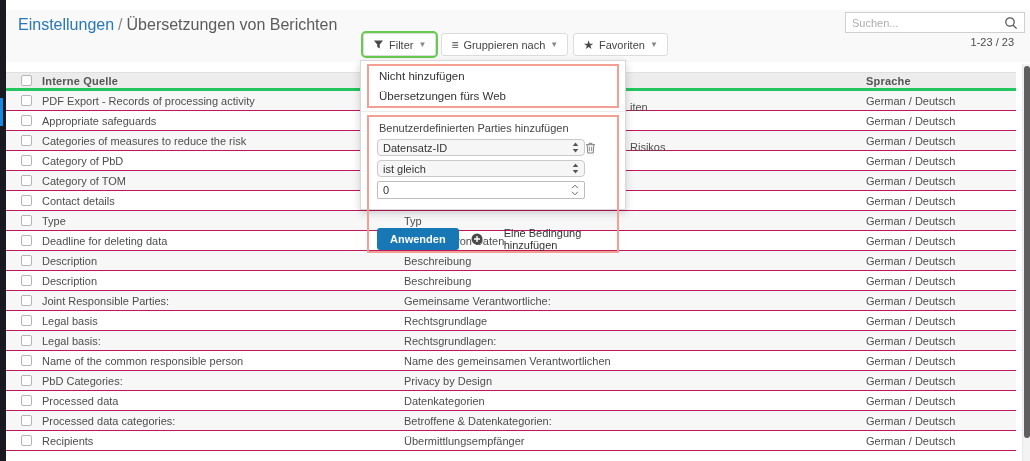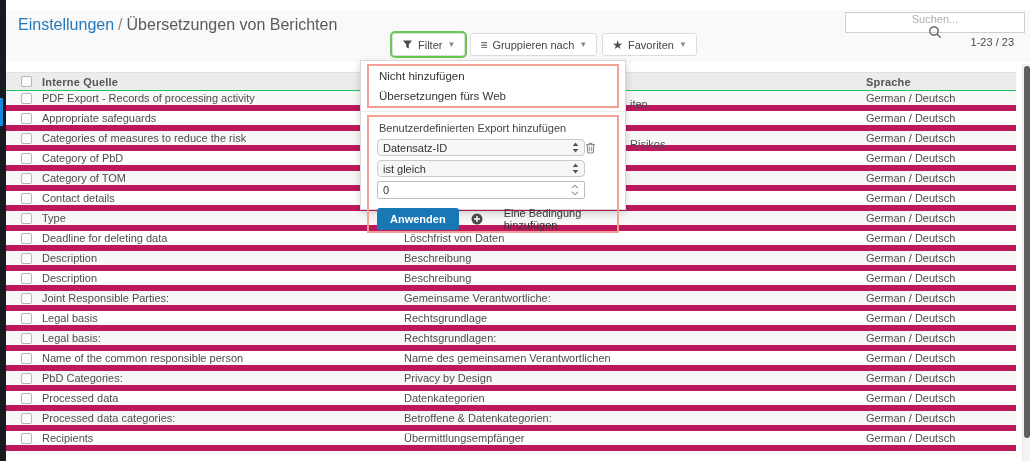--- a/index.html
+++ b/index.html
@@ -15,40 +15,40 @@
 
   .content { position:absolute; left:6px; top:10px; width:1024px; height:451px; background:#ffffff; }
 
   
   .controlpanel { position:absolute; left:0; top:0; width:1024px; height:52px; background:#f9f9f9; }
   .breadcrumb { position:absolute; left:12px; top:6px; font-size:16px; color:#5b5b5b; }
   .breadcrumb .link { color:#2678b8; cursor:pointer; }
   .breadcrumb .sep { color:#8a8a8a; padding:0 4px; }
 
   .searchbox { position:absolute; left:839px; top:2px; width:180px; height:21px; background:#fff;
-               border:1px solid #cfcfcf; display:flex; align-items:center; padding:0 6px;flex-direction:column; }
+               border:1px solid #cfcfcf; display:flex; align-items:center; padding:0 6px; }
   .searchbox .ph { flex:1; color:#adadad; font-size:11px; }
 
   .toolbar { position:absolute; left:357px; top:23px; display:flex; gap:5px; align-items:center; }
   .btn { height:23px; display:inline-flex; align-items:center; gap:5px; padding:0 9px; background:#fff;
          border:1px solid #dcdcdc; border-radius:3px; color:#444; font-size:11px; cursor:pointer; white-space:nowrap; }
   .btn .caret { font-size:8px; color:#888; }
-  .btn.filter-highlight { outline:2px solid #66cb4e;margin-left:29px; }
+  .btn.filter-highlight { outline:2px solid #66cb4e; }
   .btn .glyph { font-size:12px; color:#4a4a4a; line-height:1; }
 
   .pager { position:absolute; right:16px; top:26px; display:flex; align-items:flex-end; gap:12px;flex-direction:column; }
   .pager .range { color:#4c4c4c; font-size:11px; }
   .pager .pg-btn { font-size:13px; font-weight:bold; color:#555; cursor:pointer; padding:0 4px; background:transparent; border:none; }
 
   
   .tablewrap { position:absolute; left:0; top:52px; width:1010px; height:399px; background:#fff; }
   .thead, .tr { display:grid; grid-template-columns:36px 362px 462px 1fr; align-items:center; }
-  .thead { margin-top:10px; height:19px; background:#ececec; border-top:1px solid #e0e0e0; border-bottom:1px solid #22c55e;
+  .thead { margin-top:10px; height:19px; background:#ececec; border-top:1px solid #e0e0e0; border-bottom:3px solid #22c55e;
            font-weight:bold; color:#555; letter-spacing:.2px; }
-  .tr { height:20px; border-bottom:6px solid #be185d; background:#fff; }
+  .tr { height:20px; border-bottom:1px solid #be185d; background:#fff; }
   .tr:nth-child(odd) { background:#f7f7f7; }
   .cb { width:11px; height:11px; border:1px solid #b5b5b5; border-radius:2px; background:#fdfdfd; margin-left:15px; display:inline-block; }
   .td, .th { overflow:hidden; white-space:nowrap; }
   .td.partial { padding-left:226px;margin-top:12px; }
 
   
   .scrollbar { position:absolute; left:1016px; top:54px; width:8px; height:397px; background:#f3f3f3; border-left:1px solid #e7e7e7; }
   .scroll-thumb { position:absolute; left:1px; top:2px; width:6px; height:372px; background:#5f5f5f; border-radius:3px; }
 
   
@@ -58,21 +58,21 @@
   .menu-item { padding:4px 10px; font-size:11.5px; color:#333; cursor:pointer; }
   .dd-divider { height:1px; background:#ececec; margin:2px 0; }
   .cf-title { padding:5px 10px 3px; color:#444; }
   .frow { display:flex; align-items:center; padding:2px 8px; }
   .selbox { flex:0 0 208px; height:17px; background:#f6f6f6; border:1px solid #c9c9c9; border-radius:4px;
             display:flex; align-items:center; padding:0 5px; color:#333; cursor:pointer; }
   .selbox .sel-label { flex:1; overflow:hidden; white-space:nowrap; }
   .numbox { flex:0 0 208px; height:18px; background:#fff; border:1px solid #bdbdbd; border-radius:2px;
             display:flex; align-items:center; padding:0 5px; color:#333; }
   .numbox .num-val { flex:1; }
-  .actions { display:flex; align-items:center; gap:12px; padding:6px 8px 0; }
+  .actions { display:flex; align-items:center; gap:12px; padding:6px 8px 0;margin-top:20px; }
   .apply-btn { background:#1878b5; color:#fff; font-weight:bold; font-size:11px; border:none; border-radius:3px;
                padding:5px 13px; cursor:pointer; }
   .add-cond { display:inline-flex; align-items:center; gap:21px; color:#333; cursor:pointer; }
   svg { display:block; }
 </style>
 </head>
 <body>
 
 <div class="stage">
 
@@ -267,21 +267,21 @@
       <div class="scroll-thumb"></div>
     </div>
 
     <div class="dropdown">
       <div class="ann-box">
         <div class="menu-item">Nicht hinzufügen</div>
         <div class="menu-item">Übersetzungen fürs Web</div>
       </div>
       <div class="dd-divider"></div>
       <div class="ann-box">
-        <div class="cf-title">Benutzerdefinierten Export hinzufügen</div>
+        <div class="cf-title">Benutzerdefinierten Parties hinzufügen</div>
         <div class="frow">
           <span class="selbox">
             <span class="sel-label">Datensatz-ID</span>
             <span>
               <svg width="7" height="11" viewBox="0 0 7 11">
                   <path d="M3.5 0.5L6.3 4H0.7z" fill="#555"></path>
                   <path d="M3.5 10.5L0.7 7h5.6z" fill="#555"></path>
                 </svg>
             </span>
           </span>

